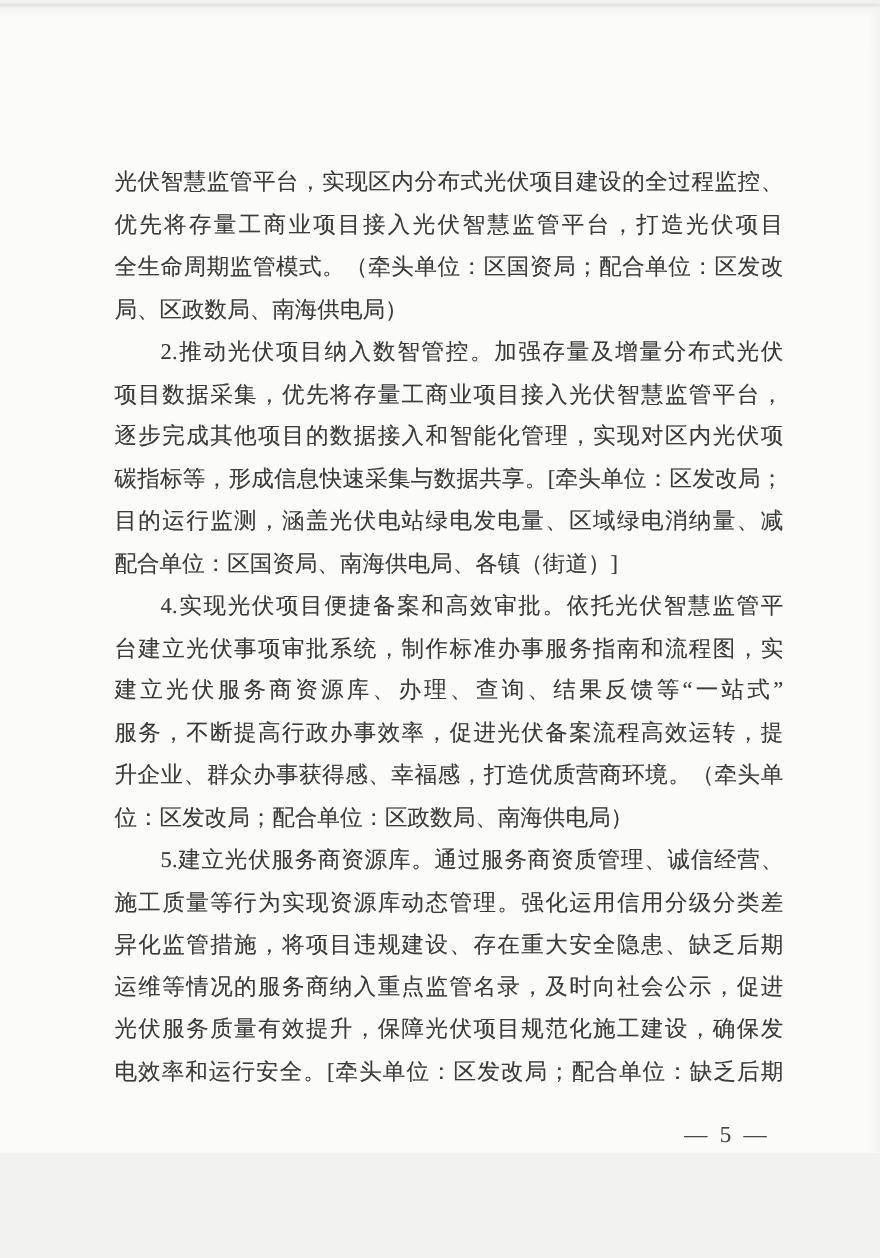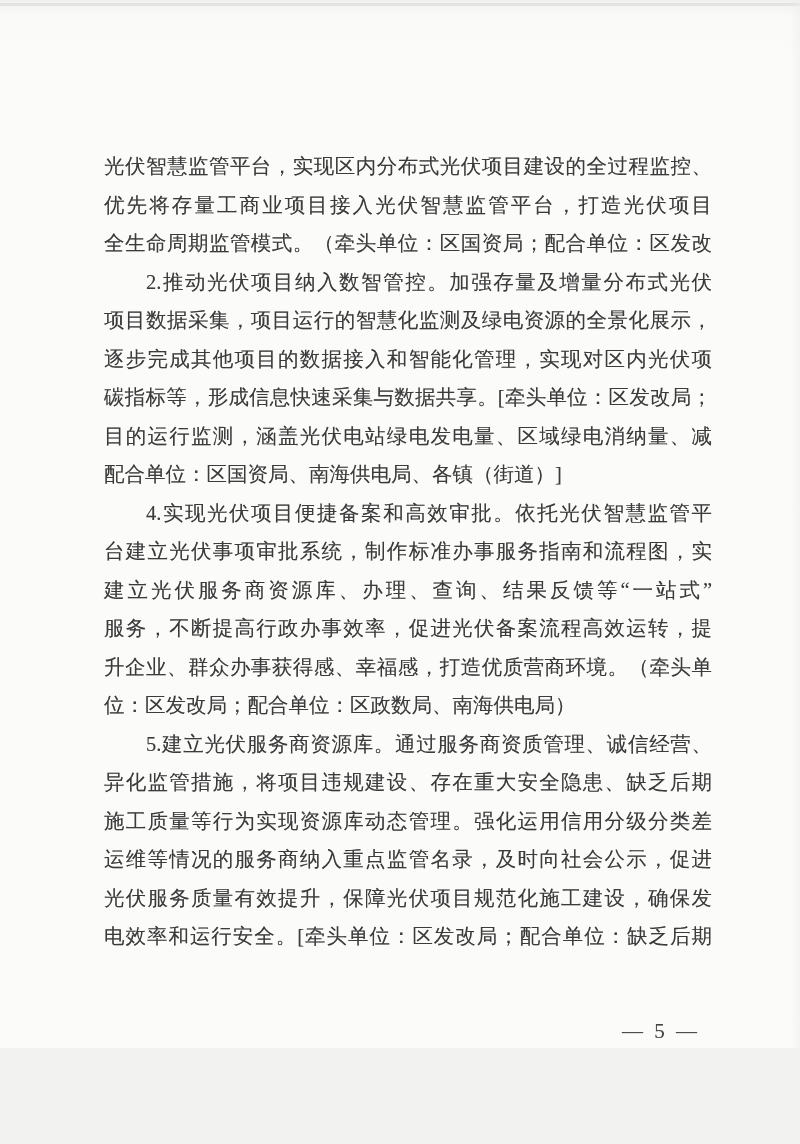--- a/index.html
+++ b/index.html
@@ -79,41 +79,42 @@
 
 <div class="page">
   <div class="scan-top-line"></div>
   <div class="scan-side-shade"></div>
 
   <main class="content">
       <div class="paragraph">
         <div class="line">光伏智慧监管平台，实现区内分布式光伏项目建设的全过程监控、</div>
         <div class="line">优先将存量工商业项目接入光伏智慧监管平台，打造光伏项目</div>
         <div class="line">全生命周期监管模式。（牵头单位：区国资局；配合单位：区发改</div>
+        <div class="line last">局、区政数局、南海供电局）</div>
       </div>
       <div class="paragraph">
         <div class="line indent">2.推动光伏项目纳入数智管控。加强存量及增量分布式光伏</div>
-        <div class="line">项目数据采集，项目运行的智慧化监测及绿电资源的全景化展示，</div>
+        <div class="line">项目数据采集，优先将存量工商业项目接入光伏智慧监管平台，</div>
         <div class="line">逐步完成其他项目的数据接入和智能化管理，实现对区内光伏项</div>
         <div class="line">碳指标等，形成信息快速采集与数据共享。[牵头单位：区发改局；</div>
         <div class="line">目的运行监测，涵盖光伏电站绿电发电量、区域绿电消纳量、减</div>
         <div class="line last">配合单位：区国资局、南海供电局、各镇（街道）]</div>
       </div>
       <div class="paragraph">
         <div class="line indent">4.实现光伏项目便捷备案和高效审批。依托光伏智慧监管平</div>
         <div class="line">台建立光伏事项审批系统，制作标准办事服务指南和流程图，实</div>
         <div class="line">建立光伏服务商资源库、办理、查询、结果反馈等“一站式”</div>
         <div class="line">服务，不断提高行政办事效率，促进光伏备案流程高效运转，提</div>
         <div class="line">升企业、群众办事获得感、幸福感，打造优质营商环境。（牵头单</div>
         <div class="line last">位：区发改局；配合单位：区政数局、南海供电局）</div>
       </div>
       <div class="paragraph">
         <div class="line indent">5.建立光伏服务商资源库。通过服务商资质管理、诚信经营、</div>
+        <div class="line">施工质量等行为实现资源库动态管理。强化运用信用分级分类差</div>
         <div class="line">异化监管措施，将项目违规建设、存在重大安全隐患、缺乏后期</div>
-        <div class="line">施工质量等行为实现资源库动态管理。强化运用信用分级分类差</div>
         <div class="line">运维等情况的服务商纳入重点监管名录，及时向社会公示，促进</div>
         <div class="line">光伏服务质量有效提升，保障光伏项目规范化施工建设，确保发</div>
         <div class="line">电效率和运行安全。[牵头单位：区发改局；配合单位：缺乏后期</div>
       </div>
     </main>
 
   <div class="footer">
     <span>— 5 —</span>
   </div>
 </div>

